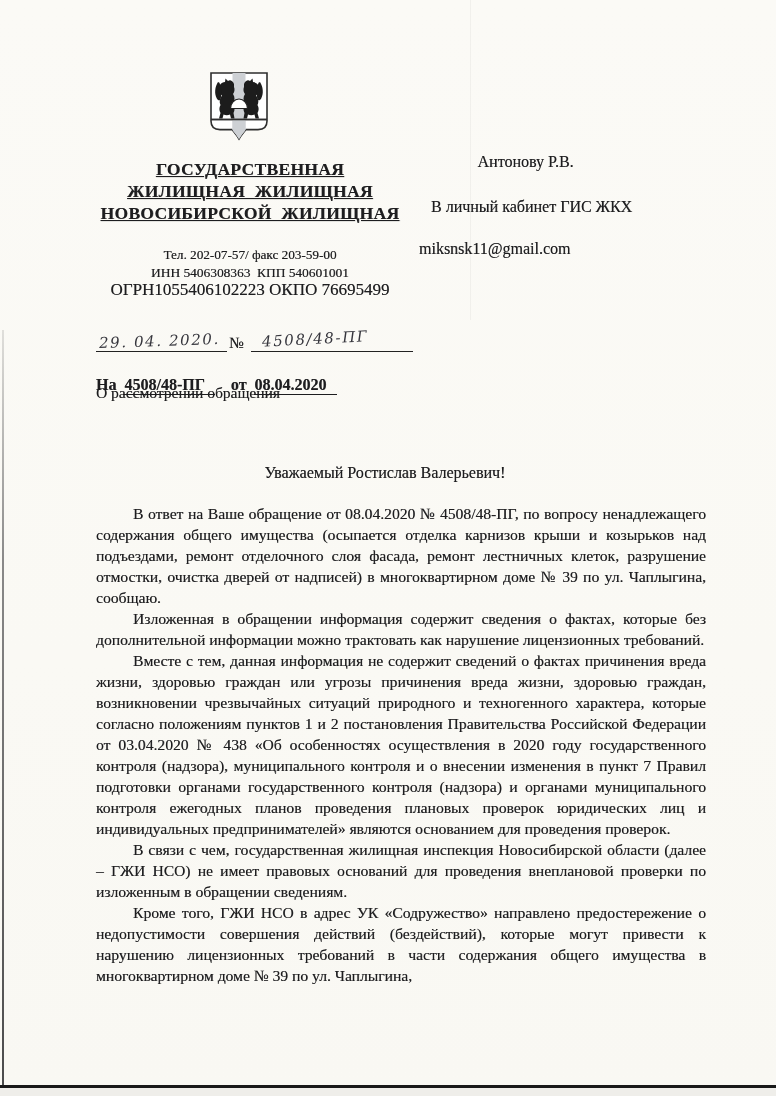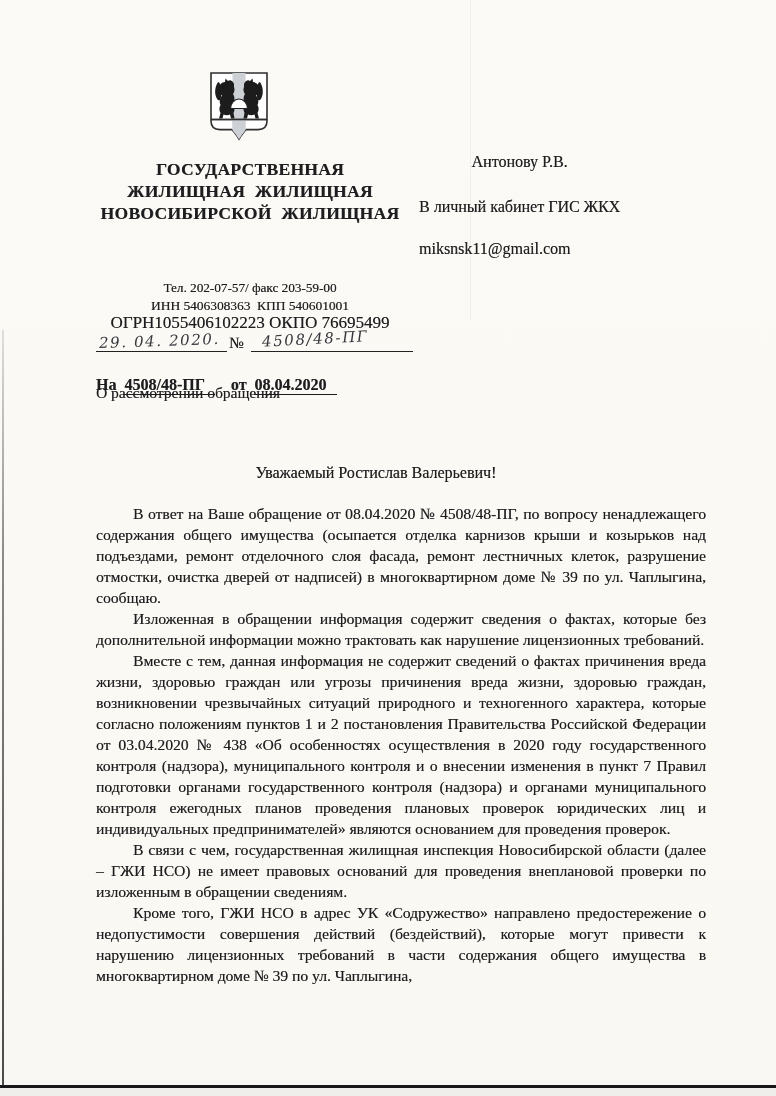--- a/index.html
+++ b/index.html
@@ -22,26 +22,26 @@
   }
   .edge-bottom { position: absolute; left: 0; top: 1085px; width: 776px; height: 3px; background: #191919; }
   .edge-below { position: absolute; left: 0; top: 1088px; width: 776px; height: 8px; background: #efeeea; }
   .fold-line { position: absolute; left: 470px; top: 0; width: 1px; height: 320px; background: rgba(60,60,60,0.05); }
 
   
   .emblem { position: absolute; left: 209px; top: 71px; width: 60px; height: 76px; }
   .org-name {
     position: absolute; left: 60px; top: 158px; width: 380px;
     text-align: center; font-weight: bold; font-size: 17.5px; line-height: 22px;
-    letter-spacing: 0.3px; word-spacing: 5px;
+    letter-spacing: 0.3px; word-spacing: 5px; text-decoration: underline;
   }
   .org-name span { display: block; }
   .contact { position: absolute; left: 60px; top: 245px; width: 380px; text-align: center; }
   .contact .addr    { font-size: 13.2px; line-height: 19px; }
-  .contact .phone   { font-size: 13.2px; line-height: 19px; margin-top: 33px; }
+  .contact .phone   { font-size: 13.2px; line-height: 19px; }
   .contact .email   { font-size: 15px;   line-height: 21px; text-decoration: underline; text-underline-offset: 2px; }
   .contact .inn     { font-size: 13.4px; line-height: 17px; }
   .contact .ogrn    { font-size: 17px; line-height: 18px; }
 
   
   .outgoing { position: absolute; left: 96px; top: 334px; width: 330px; height: 26px; }
   .out-underline-1 { position: absolute; left: 0;  top: 17px; width: 131px; border-top: 1.5px solid #222; }
   .out-underline-2 { position: absolute; left: 155px; top: 17px; width: 162px; border-top: 1.5px solid #222; }
   .out-no { position: absolute; left: 133px; top: 0; font-size: 15.5px; }
   .hand {
@@ -54,24 +54,24 @@
   
   .ref { position: absolute; left: 96px; top: 376px; font-size: 16px; font-weight: bold; }
   .ref .w { margin-right: 7px; }
   .ref .val { border-bottom: 1.3px solid #1d1d1f; padding: 0 10px 1px 1px; }
   .ref .val.first { margin-right: 16px; }
   .subject { position: absolute; left: 96px; top: 384px; font-size: 15.5px; }
 
   
   .recipient { position: absolute; left: 419px; top: 152px; font-size: 16px; line-height: 20px; }
   .recipient .r-name { margin-bottom: 25px; text-align: center; }
-  .recipient .r-delivery { margin-bottom: 22px; }
+  .recipient .r-delivery { margin-bottom: 22px; margin-left: 12px; }
 
   
-  .salutation { position: absolute; left: 96px; top: 464px; width: 560px; text-align: center; font-size: 16px; }
+  .salutation { position: absolute; left: 105px; top: 464px; width: 560px; text-align: center; font-size: 16px; }
   .body-text {
     position: absolute; left: 96px; top: 503px; width: 610px;
     font-size: 15.6px; line-height: 21px; text-align: justify;
   }
   .body-text p { margin: 0; text-indent: 37px; }
 </style>
 </head>
 <body>
 
 <div class="page">

